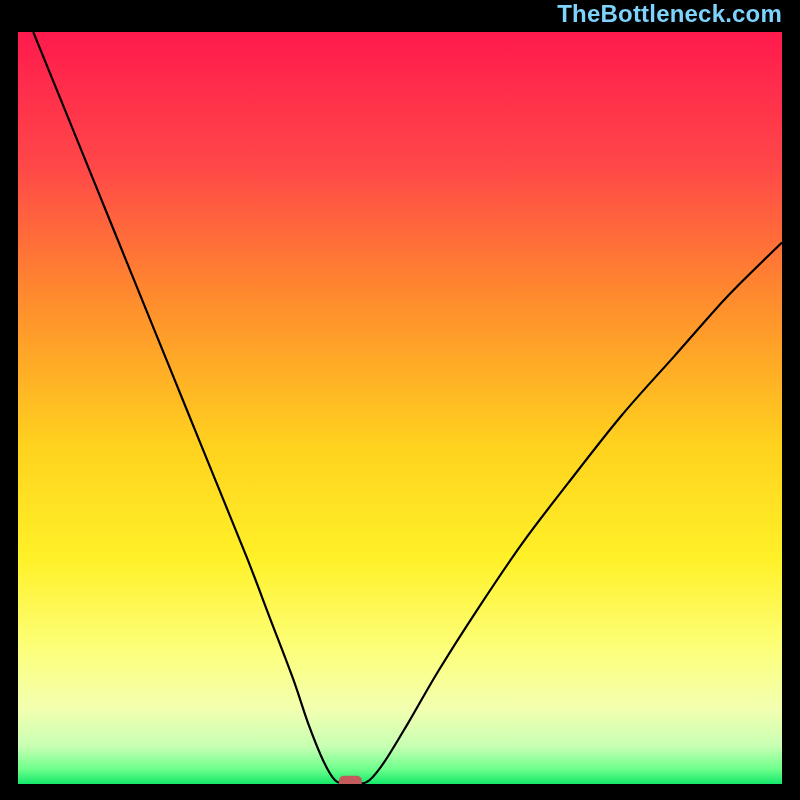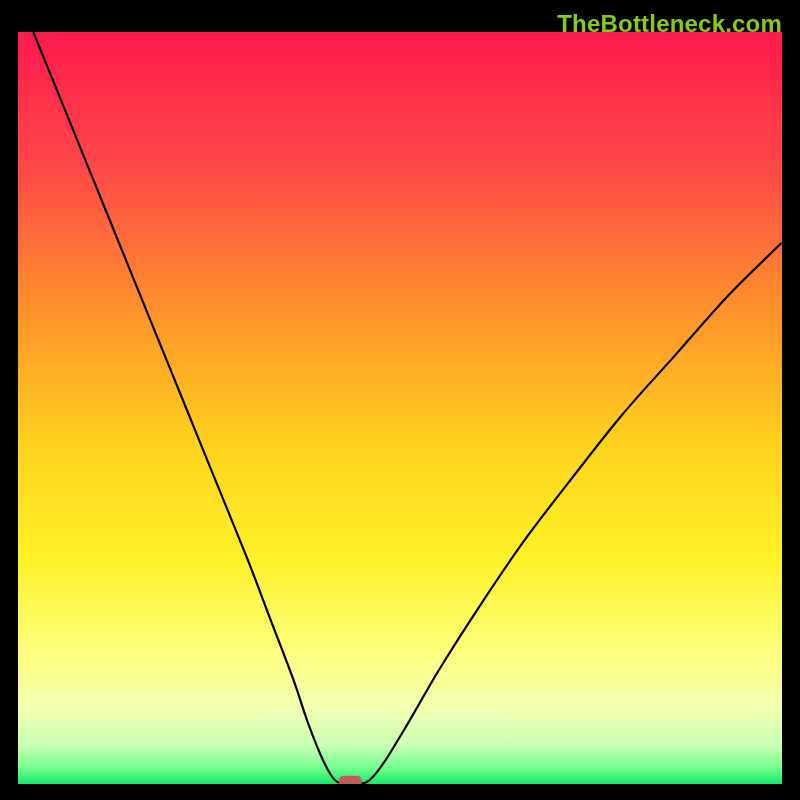--- a/index.html
+++ b/index.html
@@ -5,26 +5,26 @@
   * { margin: 0; padding: 0; box-sizing: border-box; }
   html, body { width: 800px; height: 800px; overflow: hidden; background: #000; }
   .container {
     width: 800px;
     height: 800px;
     background: #000;
     position: relative;
   }
   .watermark {
     position: absolute;
-    top: 10px;
+    top: 0;
     right: 18px;
     font-family: Arial, Helvetica, sans-serif;
     font-size: 24px;
     font-weight: 600;
-    color: #84cc16;
+    color: #7dd3fc;
     letter-spacing: 0.2px;
     z-index: 10;
   }
   .plot {
     position: absolute;
     top: 32px;
     left: 18px;
     width: 764px;
     height: 752px;
   }

